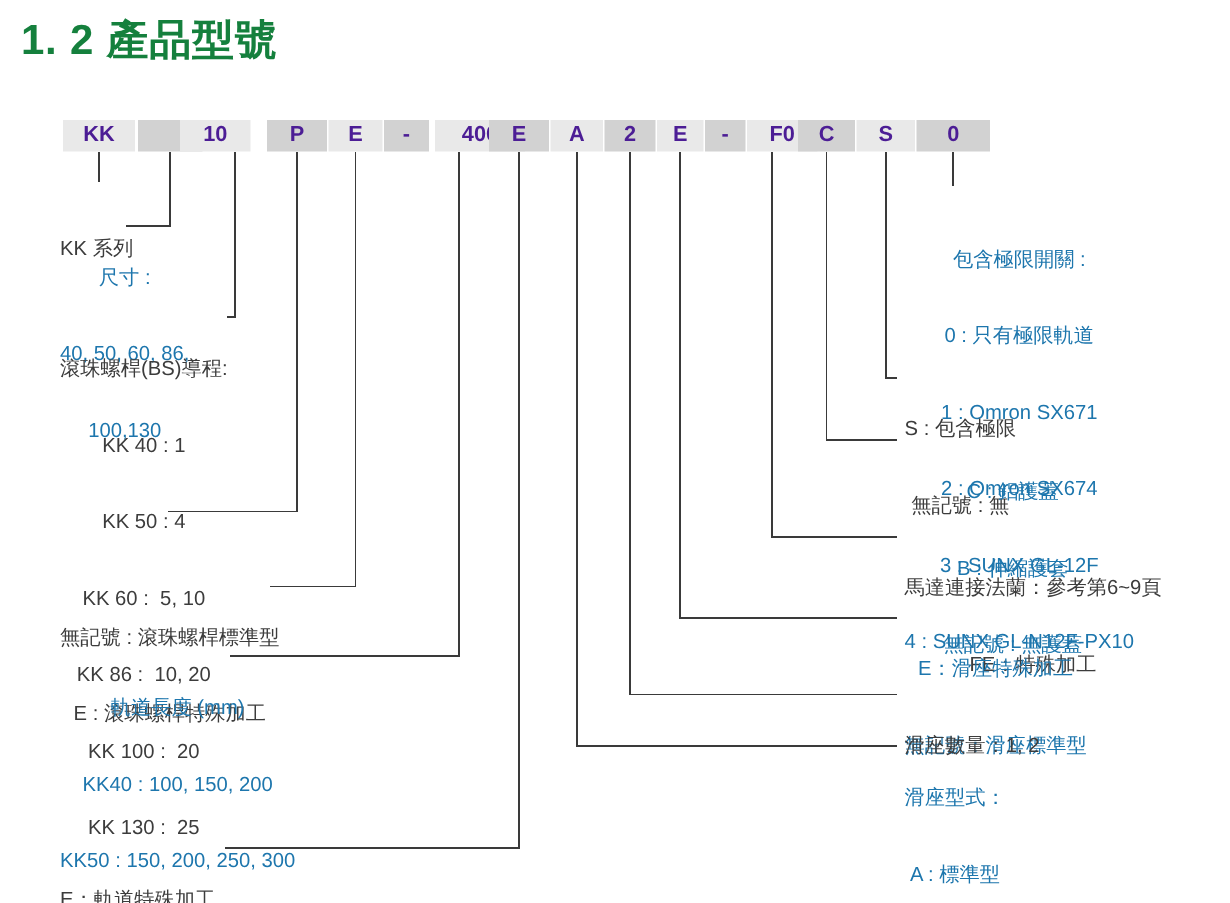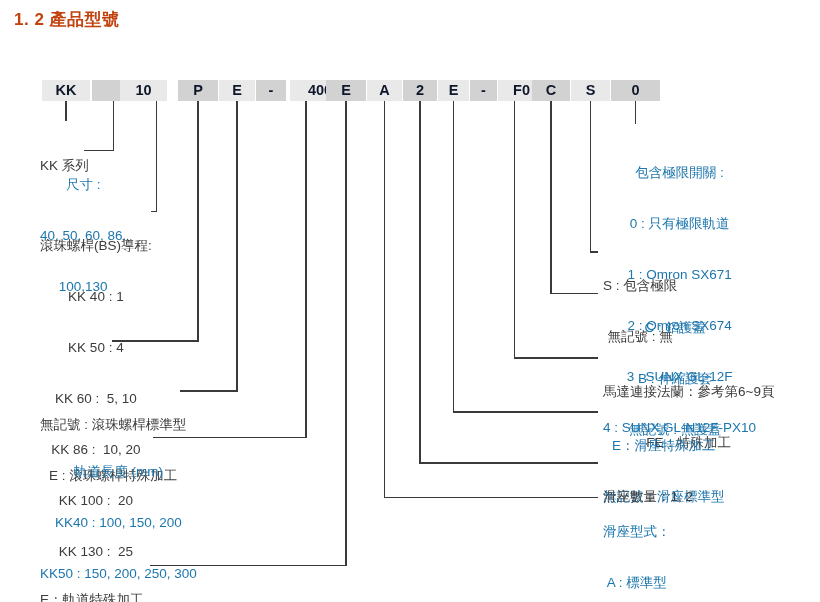--- a/index.html
+++ b/index.html
@@ -2,29 +2,29 @@
 <html><head>
 <meta charset="utf-8">
 <style>
   html,body { margin:0; padding:0; background:#ffffff; }
   .page {
     position:relative; width:820px; height:602px; background:#ffffff;
     font-family:"Liberation Sans","DejaVu Sans",sans-serif; overflow:hidden;
   }
   .title {
     position:absolute; left:14px; top:8px;
-    font-size:17px; font-weight:bold; color:#c2410c; letter-spacing:0.5px;
+    font-size:28px; font-weight:bold; color:#15803d; letter-spacing:0.5px;
     white-space:pre;
   }
   
   .lines { position:absolute; left:0; top:0; width:820px; height:602px; }
   
   .seg {
     position:absolute; top:80px; height:21px; line-height:21px;
-    text-align:center; font-weight:bold; font-size:14.5px; color:#0f172a;
+    text-align:center; font-weight:bold; font-size:14.5px; color:#4c1d95;
     box-sizing:border-box;
   }
   .seg:nth-child(odd)  { background:#e9e9e9; }
   .seg:nth-child(even) { background:#d2d2d2; }
   .seg:nth-child(1)  { left:42px;  width:48px; }
   .seg:nth-child(2)  { left:92px;  width:43px;padding-left:34px; }
   .seg:nth-child(3)  { left:120px; width:47px; }
   .seg:nth-child(4)  { left:178px; width:40px; }
   .seg:nth-child(5)  { left:219px; width:36px; }
   .seg:nth-child(6)  { left:256px; width:30px; }

